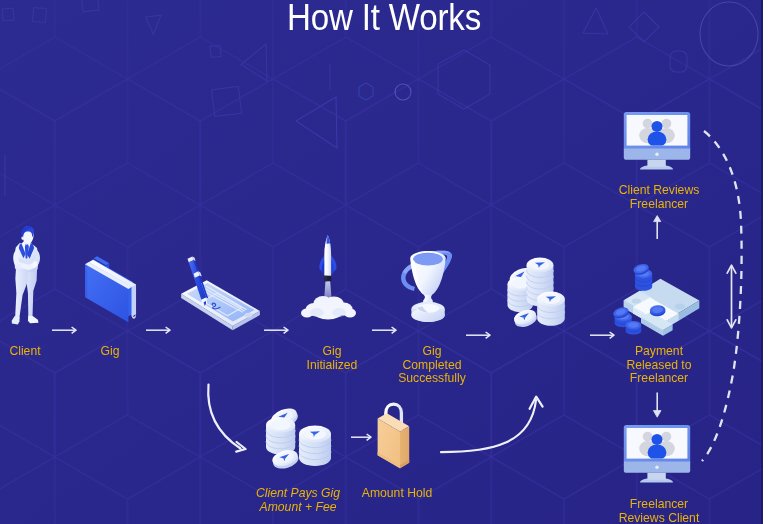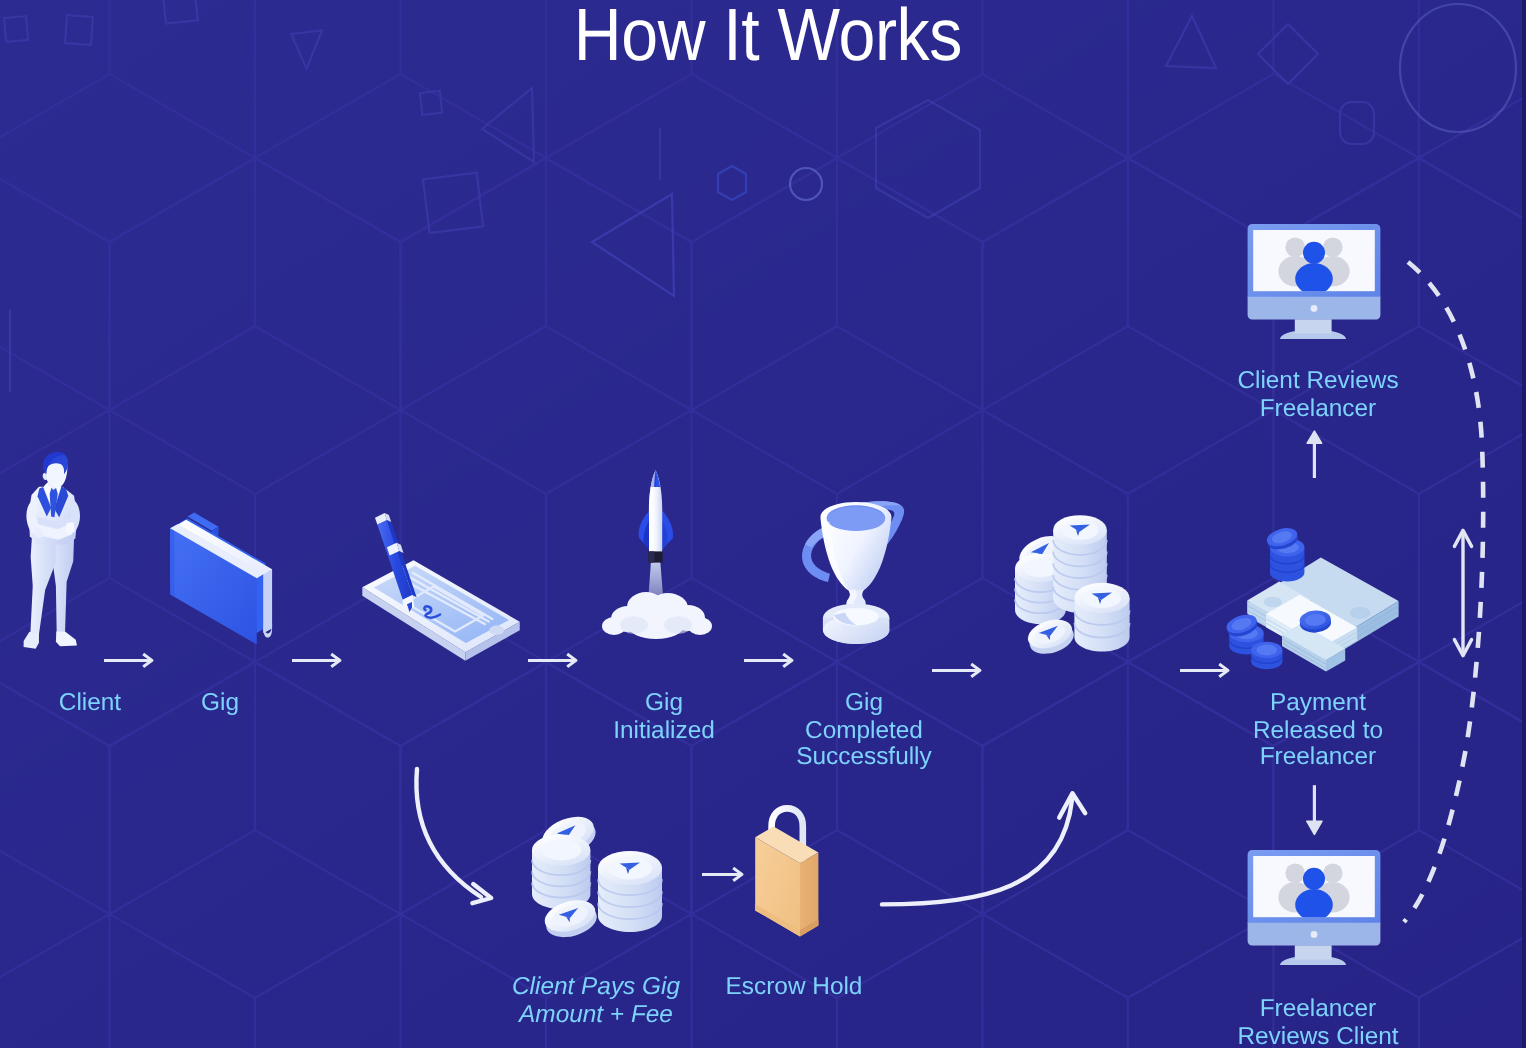--- a/index.html
+++ b/index.html
@@ -3,21 +3,21 @@
 <meta charset="utf-8">
 <title>How It Works</title>
 <style>
   html,body{margin:0;padding:0;background:#2a2a8e;}
   body{width:768px;height:524px;overflow:hidden;font-family:"Liberation Sans",sans-serif;}
   #stage{position:relative;width:768px;height:524px;overflow:hidden;background:#2a2a8e;}
   #bgsvg{position:absolute;left:0;top:0;}
   #connsvg{position:absolute;left:0;top:0;}
   .title{position:absolute;left:0;width:768px;top:-3px;text-align:center;color:#ffffff;
          font-size:37px;font-weight:400;letter-spacing:-0.2px;transform:scaleX(0.895);transform-origin:384px 0;}
-  .lbl{position:absolute;color:#7dd3fc;font-size:12.2px;line-height:13.6px;text-align:center;
+  .lbl{position:absolute;color:#eab308;font-size:12.2px;line-height:13.6px;text-align:center;
        white-space:pre-line;}
   .ill{position:absolute;}
   svg{display:block;overflow:visible;}
 </style>
 </head>
 <body>
 
 <div id="stage">
 
   <svg id="bgsvg" width="768" height="524" viewBox="0 0 768 524">
@@ -631,33 +631,33 @@
       <g>
         <path d="M11.6 63.0 L11.6 68.8 C11.6 70.9, 15.0 72.6, 19.4 72.6 C23.8 72.6, 27.2 70.9, 27.2 68.8 L27.2 63.0 Z" fill="#2d52e0"></path>
         <path d="M11.6 65.9 C11.6 68.0, 15.0 69.7, 19.4 69.7 C23.8 69.7, 27.2 68.0, 27.2 65.9" stroke="#1f3ec4" stroke-width="0.7" fill="none" opacity="0.8"></path>
         <ellipse cx="19.4" cy="63.0" rx="7.8" ry="4.1" fill="#3f63ec"></ellipse>
         <ellipse cx="19.4" cy="63.0" rx="5.2" ry="2.7" fill="#5479f3"></ellipse>
       </g>
     </g>
   </svg>
   </div>
 
-  <div class="lbl" style="left:0px;top:345px;width:50px;padding-left:20px;">Client</div>
+  <div class="lbl" style="left:0px;top:345px;width:50px;">Client</div>
   <div class="lbl" style="left:85px;top:345px;width:50px;">Gig</div>
   <div class="lbl" style="left:287px;top:345px;width:90px;">Gig
 Initialized</div>
   <div class="lbl" style="left:382px;top:345px;width:100px;">Gig
 Completed
 Successfully</div>
   <div class="lbl" style="left:604px;top:345px;width:110px;">Payment
 Released to
 Freelancer</div>
   <div class="lbl" style="left:238px;top:487px;width:120px;font-style:italic;">Client Pays Gig
 Amount + Fee</div>
-  <div class="lbl" style="left:352px;top:487px;width:90px;">Escrow Hold</div>
+  <div class="lbl" style="left:352px;top:487px;width:90px;">Amount Hold</div>
   <div class="lbl" style="left:604px;top:184px;width:110px;">Client Reviews
 Freelancer</div>
   <div class="lbl" style="left:604px;top:498px;width:110px;">Freelancer
 Reviews Client</div>
 
   <div class="title">How It Works</div>
 
   <div style="position:absolute;left:763px;top:0;width:5px;height:524px;background:#ffffff;"></div>
   <div style="position:absolute;left:761px;top:0;width:2px;height:524px;background:#1c1a6b;"></div>
 </div>

